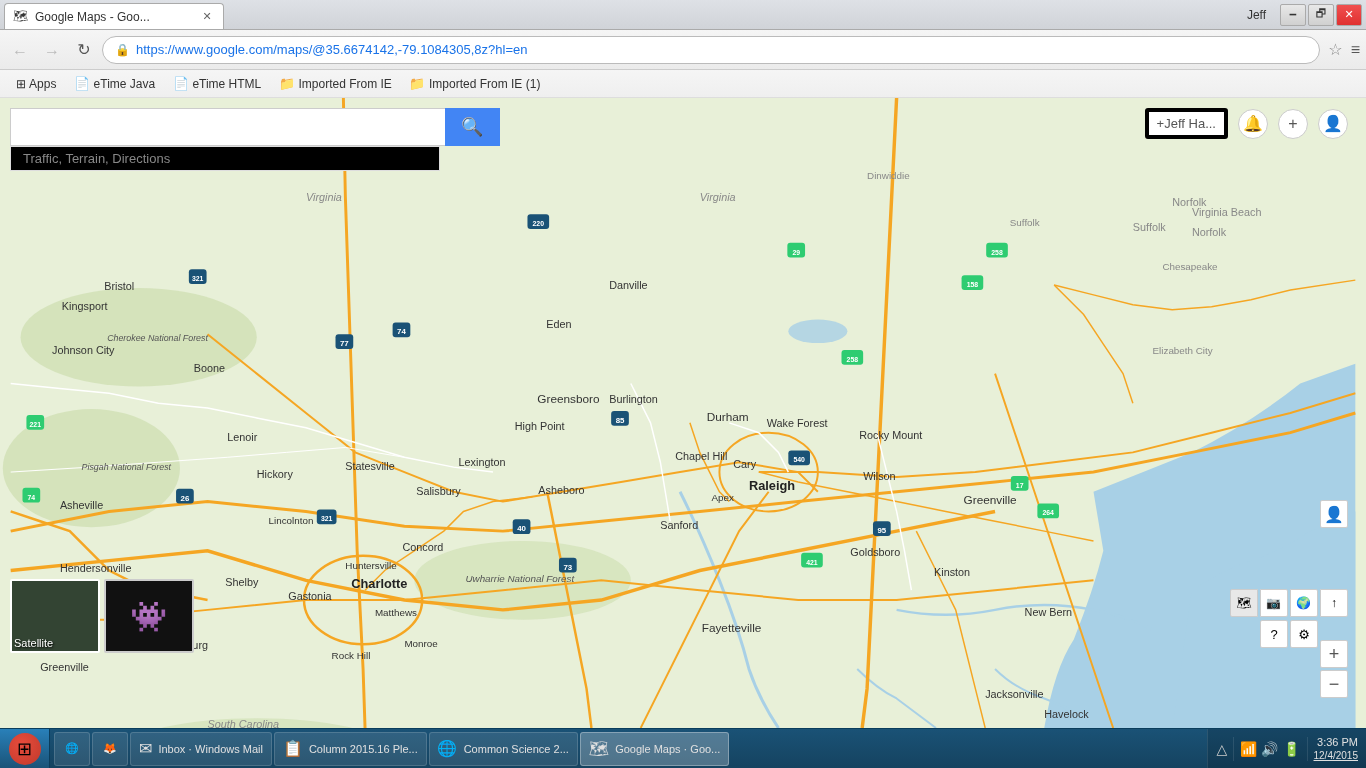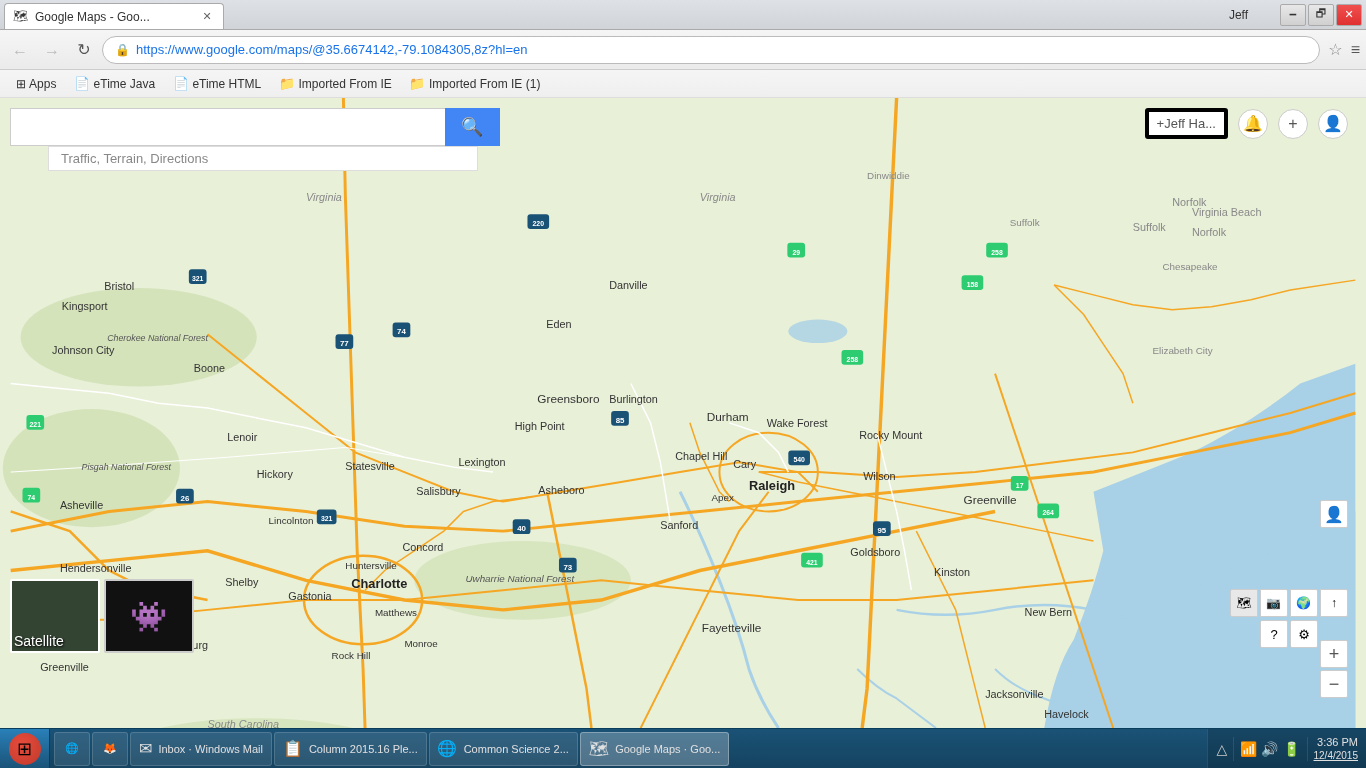--- a/index.html
+++ b/index.html
@@ -40,21 +40,21 @@
     }
     .window-controls { display: flex; gap: 2px; margin-left: 8px; }
     .win-btn {
       width: 26px; height: 22px;
       background: linear-gradient(to bottom, #e8e8e8, #d0d0d0);
       border: 1px solid #aaa; border-radius: 2px;
       display: flex; align-items: center; justify-content: center;
       font-size: 11px; cursor: pointer; color: #333;
     }
     .win-btn.close { background: linear-gradient(to bottom, #f05050, #e03030); color: #fff; }
-    .title-icons { display: flex; align-items: flex-start; gap: 4px; margin-right: 18px; }
+    .title-icons { display: flex; align-items: flex-start; gap: 4px; margin-right: 0; }
 
     
     .nav-bar {
       height: 40px;
       background: linear-gradient(to bottom, #f5f5f5, #ebebeb);
       border-bottom: 1px solid #ccc;
       display: flex; align-items: center; padding: 0 6px; gap: 4px;
     }
     .nav-btn {
       width: 28px; height: 28px; border-radius: 50%;
@@ -112,24 +112,23 @@
       padding: 0 12px; font-size: 14px; background: #fff;
       outline: none;
     }
     .map-search-btn {
       width: 55px; background: #4285f4; border: none;
       color: #fff; font-size: 18px; cursor: pointer;
       display: flex; align-items: center; justify-content: center;
     }
     .map-hint {
       position: absolute; top: 48px; left: 10px;
-      background: #ffffff; border: 1px solid #ddd;
+      background: #000000; border: 1px solid #ddd;
       padding: 4px 12px; font-size: 13px; color: #888;
       width: 430px;
-      margin-left: 38px;
     }
 
     
     .map-top-right {
       position: absolute; top: 10px; right: 18px;
       display: flex; align-items: center; gap: 10px; z-index: 10;
     }
     .map-top-icon {
       width: 30px; height: 30px; border-radius: 50%; background: #fff;
       display: flex; align-items: center; justify-content: center;
@@ -451,21 +450,21 @@
         <div class="map-top-icon">🔔</div>
         <div class="map-top-icon">+</div>
         <div class="map-top-icon">👤</div>
       </div>
 
       
       <div style="position:absolute;bottom:75px;left:10px;display:flex;gap:4px;z-index:10;">
         <div style="width:90px;height:74px;border:2px solid #fff;cursor:pointer;position:relative;overflow:hidden;border-radius:2px;">
 
           <div style="width:100%;height:100%;background:#334433;"></div>
-          <div style="position:absolute;bottom:2px;left:2px;font-size:14px;color:#fff;text-shadow:1px 1px 2px #000;font-family:Arial;">Satellite</div>
+          <div style="position:absolute;bottom:2px;left:2px;font-size:11px;color:#fff;text-shadow:1px 1px 2px #000;font-family:Arial;">Satellite</div>
         </div>
         <div style="width:90px;height:74px;border:2px solid #ccc;cursor:pointer;position:relative;overflow:hidden;border-radius:2px;background:#222;">
 
           <div style="position:absolute;inset:0;background:#111;display:flex;align-items:center;justify-content:center;">
             <span style="font-size:30px;">👾</span>
           </div>
         </div>
       </div>
 
       

